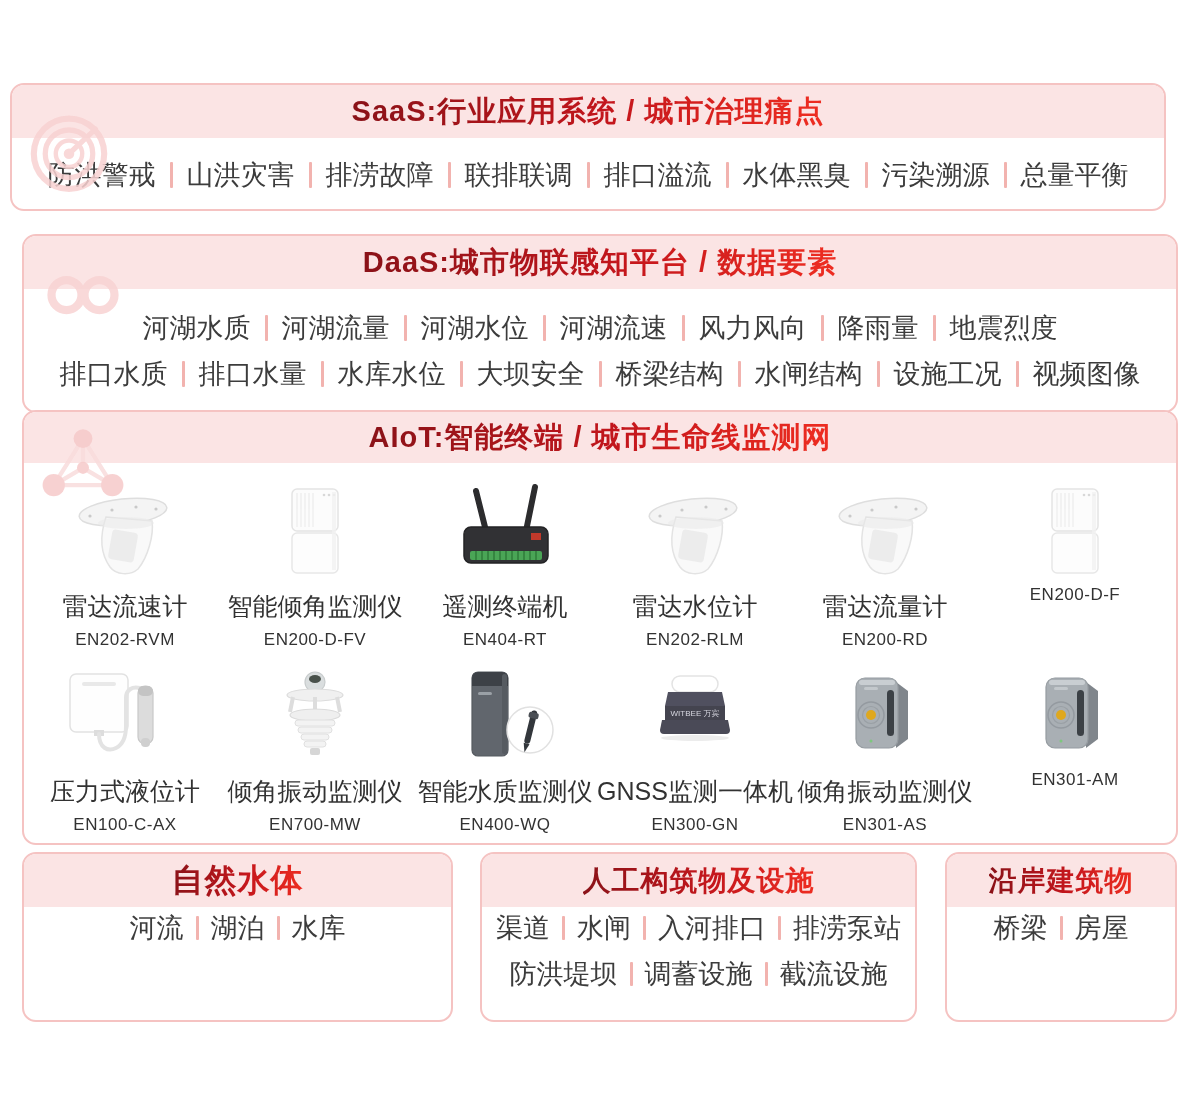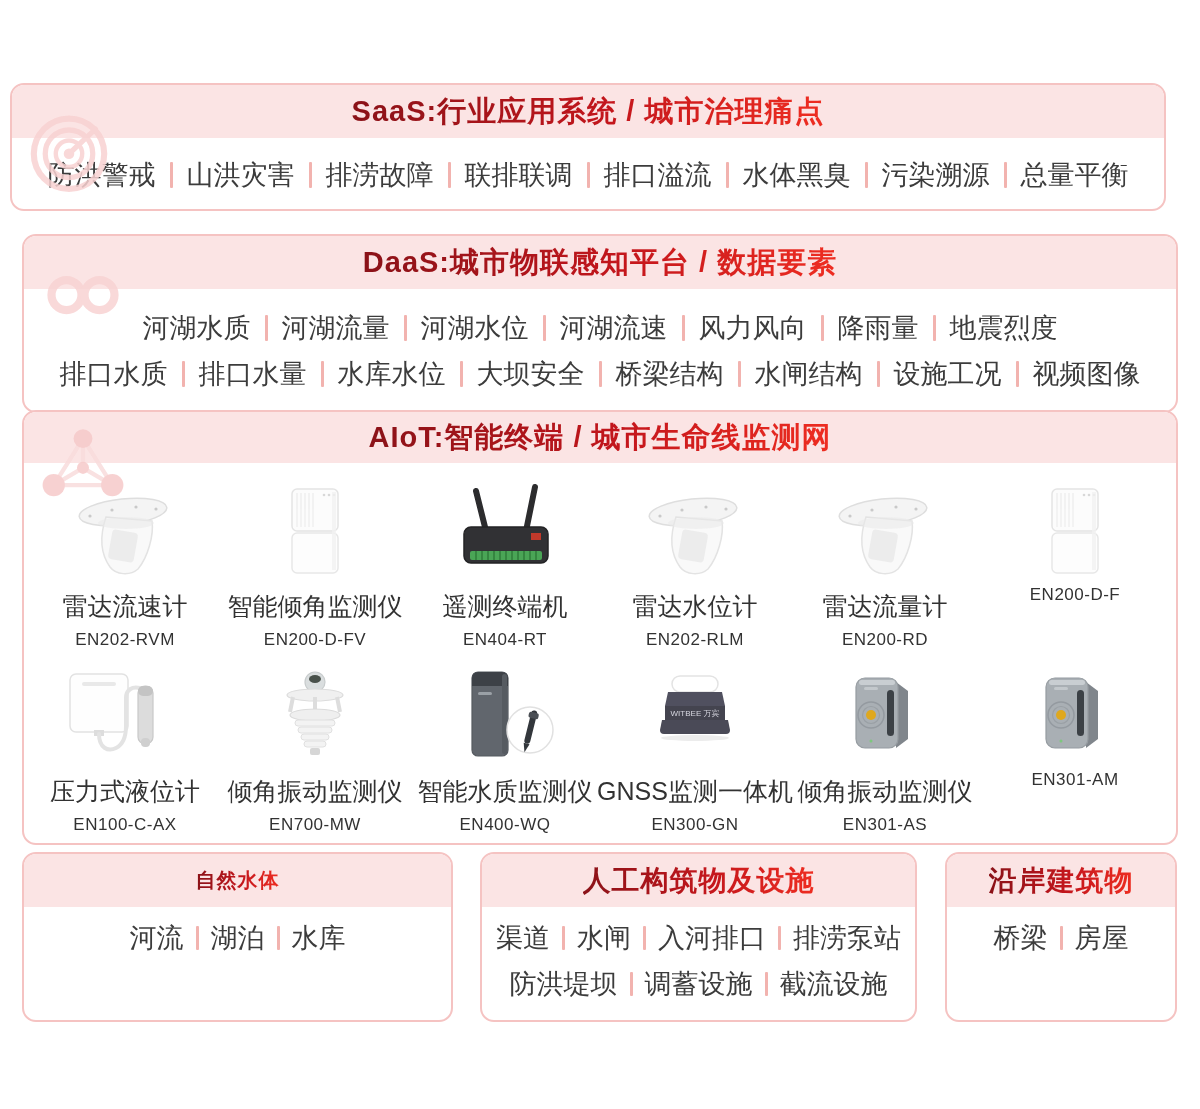--- a/index.html
+++ b/index.html
@@ -32,21 +32,21 @@
   .prod-grid{
     display:grid;grid-template-columns:repeat(6,1fr);
     padding:20px 6px 0 6px;
   }
   .prod-grid.second{padding-top:18px;}
   .prod{display:flex;flex-direction:column;align-items:center;min-width:0;}
   .prod-img{width:150px;height:95px;flex:none;}
   .prod-name{font-size:25px;color:#323232;margin-top:12px;white-space:nowrap;}
   .prod-model{font-size:17px;color:#323232;margin-top:7px;letter-spacing:.5px;white-space:nowrap;}
   
-  .zone-body{display:flex;flex-direction:column;row-gap:8px;padding-top:12px;}
+  .zone-body{display:flex;flex-direction:column;row-gap:8px;padding-top:2px;}
   .zone-body .items-row{font-size:27px;line-height:38px;}
 </style>
 </head>
 <body>
 
 <svg width="0" height="0" style="position:absolute" aria-hidden="true">
   <defs>
     <symbol id="p-radar" viewBox="0 0 150 95">
       <ellipse cx="73" cy="29" rx="44" ry="13" fill="#f4f4f4" stroke="#dedede" stroke-width="1.5" transform="rotate(-6 73 29)"></ellipse>
       <circle cx="40" cy="33" r="1.6" fill="#c9c9c9"></circle>
@@ -299,21 +299,21 @@
       <svg class="prod-img">
           <use href="#p-tilt"></use>
         </svg>
       <div class="prod-model">EN301-AM</div>
     </div>
   </div>
 </section>
 
 <section class="card" style="left:22px;top:852px;width:431px;height:170px;">
   <div class="band">
-    <div class="card-title" style="font-size:20px;">自然水体</div>
+    <div class="card-title" style="font-size:32px;">自然水体</div>
   </div>
   <div class="zone-body">
     <div class="items-row">
       <span>河流</span>
         <i class="sep sm"></i>
       <span>湖泊</span>
         <i class="sep sm"></i>
       <span>水库</span>
     </div>
   </div>

